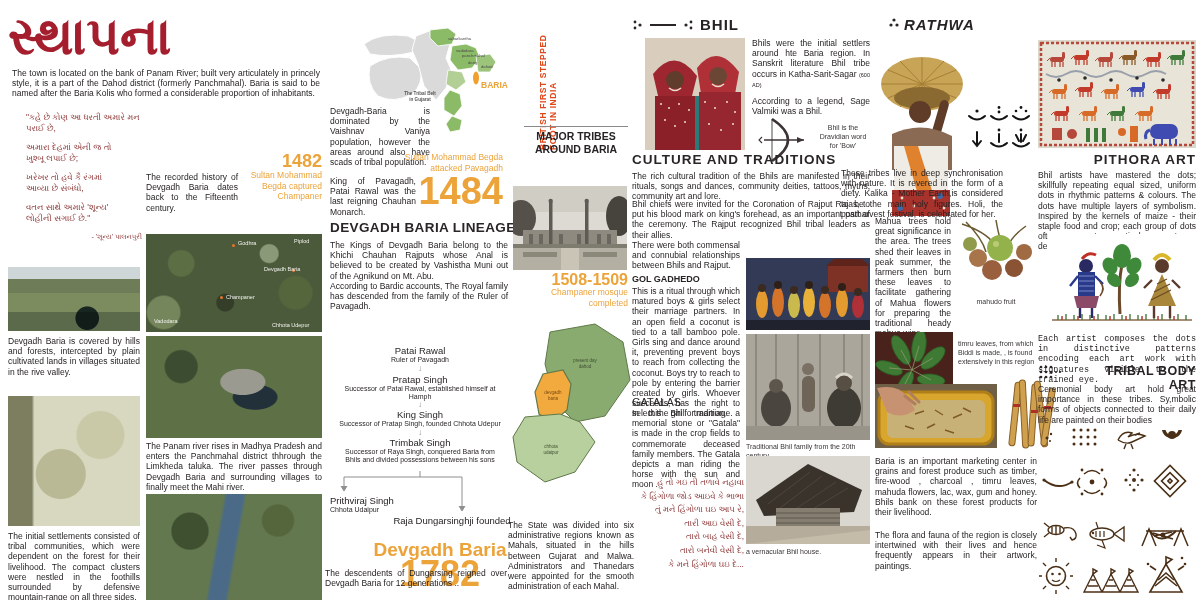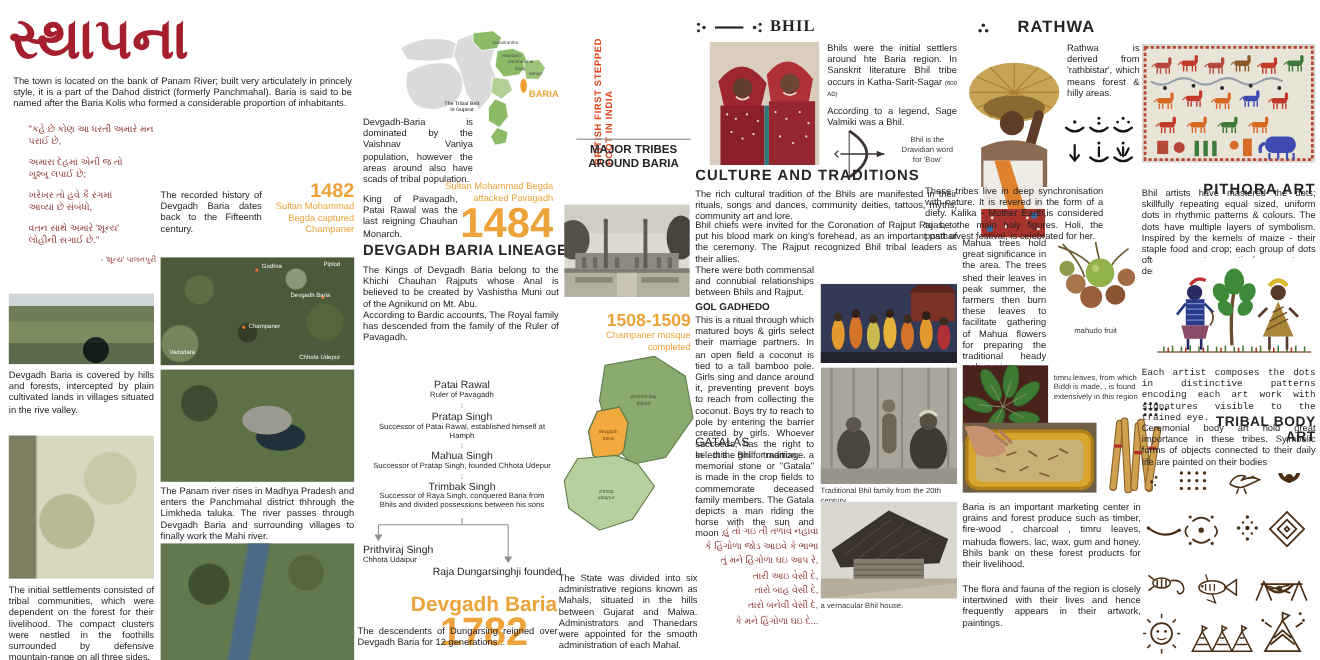--- a/index.html
+++ b/index.html
@@ -6,21 +6,21 @@
   #poster{position:relative;width:1200px;height:600px;background:#ffffff;overflow:hidden;
     font-family:"Liberation Sans","DejaVu Sans",sans-serif;color:#272324;}
   .abs{position:absolute;}
   .p{font-size:8.5px;line-height:1.2;text-align:justify;color:#272324;}
   .cap{font-size:8.5px;line-height:1.2;text-align:justify;color:#272324;}
   .tiny{font-size:7px;line-height:1.25;color:#3a3536;}
   .orange{color:#eca33a;}
   .maroon{color:#8c3434;}
   .h-big{font-weight:bold;font-size:13.5px;letter-spacing:.4px;color:#2a2627;}
   .year-lg{font-weight:bold;line-height:.95;}
-  .right{text-align:right;margin-top:12px;}
+  .right{text-align:right;}
   .center{text-align:center;}
   .title-guj{font-size:52px;font-weight:bold;color:#a41e2d;line-height:1;}
   .poem div{font-size:8.5px;line-height:1.35;color:#8c3434;}
   .poem .gap{margin-top:7px;}
   .vertical{writing-mode:vertical-rl;transform:rotate(180deg);font-weight:bold;font-size:8.5px;
     letter-spacing:.6px;color:#e0471a;}
   .tribes-head{border-top:1px solid #8a8a8a;padding-top:3px;font-weight:bold;font-size:10.5px;
     text-align:center;line-height:1.25;}
   .node-name{font-size:9.5px;text-align:center;color:#2a2627;}
   .node-note{font-size:7px;text-align:center;color:#2a2627;line-height:1.2;}
@@ -93,21 +93,21 @@
     <span class="satlabel" style="left:126px;top:88px;">Chhota Udepur</span>
   </div>
 
   <div class="abs img aerial1" style="left:8px;top:267px;width:132px;height:64px;"></div>
   <div class="abs cap" style="left:8px;top:336px;width:132px;">Devgadh Baria is covered by hills and forests, intercepted by plain cultivated lands in villages situated in the rive valley.</div>
 
   <div class="abs img terrain" style="left:8px;top:396px;width:132px;height:130px;"></div>
   <div class="abs cap" style="left:8px;top:531px;width:132px;">The initial settlements consisted of tribal communities, which were dependent on the forest for their livelihood. The compact clusters were nestled in the foothills surrounded by defensive mountain-range on all three sides.</div>
 
   <div class="abs img aerial2" style="left:146px;top:336px;width:176px;height:102px;"></div>
-  <div class="abs cap" style="left:146px;top:441px;width:176px;">The Panam river rises in  Madhya Pradesh and enters the Panchmahal district thhrough the Limkheda taluka. The river passes through Devgadh Baria and surrounding villages to finally work the Mahi river.</div>
+  <div class="abs cap" style="left:146px;top:441px;width:176px;">The Panam river rises in  Madhya Pradesh and enters the Panchmahal district thhrough the Limkheda taluka. The river passes through Devgadh Baria and surrounding villages to finally meet the Mahi river.</div>
   <div class="abs img aerial3" style="left:146px;top:494px;width:176px;height:106px;"></div>
 
   <svg class="abs" style="left:360px;top:28px;" width="148" height="106" viewBox="0 0 148 106">
     <path d="M4 16 Q20 4 48 8 L60 14 L54 24 Q30 30 10 26 Z" fill="#dadada" stroke="#fff" stroke-width="1"></path>
     <path d="M10 38 Q28 26 50 30 L60 40 Q64 56 52 66 Q34 76 18 68 Q6 56 10 38 Z" fill="#dadada" stroke="#fff" stroke-width="1"></path>
     <path d="M56 8 L72 2 L84 6 L90 16 L86 30 L92 44 L86 60 L76 72 L64 58 L58 36 L52 22 Z" fill="#dadada" stroke="#fff" stroke-width="1"></path>
     <path d="M70 2 L88 0 L96 6 L92 16 L78 18 L70 10 Z" fill="#8cbb68" stroke="#fff" stroke-width="0.8"></path>
     <path d="M92 18 L106 16 L116 20 L120 30 L112 40 L98 42 L90 32 Z" fill="#8cbb68" stroke="#fff" stroke-width="0.8"></path>
     <path d="M116 28 L130 26 L136 34 L130 44 L118 44 Z" fill="#9cc47a" stroke="#fff" stroke-width="0.8"></path>
     <path d="M88 42 L102 44 L106 54 L96 62 L86 56 Z" fill="#b2cf96" stroke="#fff" stroke-width="0.8"></path>
@@ -135,21 +135,21 @@
   <div class="abs p" style="left:330px;top:240px;width:178px;">The Kings of Devgadh Baria belong to the Khichi Chauhan Rajputs whose Anal is believed to be created by Vashistha Muni out of the Agnikund on Mt. Abu.</div>
   <div class="abs p" style="left:330px;top:281px;width:178px;">According to Bardic accounts, The Royal family has descended from the family of the Ruler of Pavagadh.</div>
 
   <div class="abs" style="left:330px;top:343px;width:180px;height:250px;">
     <div class="abs node-name" style="left:0;top:2px;width:180px;">Patai Rawal</div>
     <div class="abs node-note" style="left:0;top:13px;width:180px;">Ruler of Pavagadh</div>
     <div class="abs node-arrow" style="left:0;top:22px;width:180px;">↓</div>
     <div class="abs node-name" style="left:0;top:31px;width:180px;">Pratap Singh</div>
     <div class="abs node-note" style="left:10px;top:42px;width:160px;">Successor of Patai Rawal, established himself at Hamph</div>
     <div class="abs node-arrow" style="left:0;top:58px;width:180px;">↓</div>
-    <div class="abs node-name" style="left:0;top:66px;width:180px;">Mahua Singh</div>
+    <div class="abs node-name" style="left:0;top:66px;width:180px;">King Singh</div>
     <div class="abs node-note" style="left:0;top:77px;width:180px;">Successor of Pratap Singh, founded Chhota Udepur</div>
     <div class="abs node-arrow" style="left:0;top:86px;width:180px;">↓</div>
     <div class="abs node-name" style="left:0;top:94px;width:180px;">Trimbak Singh</div>
     <div class="abs node-note" style="left:8px;top:105px;width:164px;">Successor of Raya Singh, conquered Baria from Bhils and divided possessions between his sons</div>
     <svg class="abs" style="left:0;top:128px;" width="180" height="46" viewBox="0 0 180 46">
       <g stroke="#8f8f8f" stroke-width="1" fill="none">
         <path d="M90 0 V6 M14 6 H132 M14 6 V18 M132 6 V38"></path>
         <path d="M11 15 L14 20 L17 15" fill="#8f8f8f"></path>
         <path d="M129 35 L132 40 L135 35" fill="#8f8f8f"></path>
       </g>
@@ -222,21 +222,21 @@
     <svg width="26" height="4" viewBox="0 0 26 4">
         <rect y="1" width="26" height="2" fill="#2a2627"></rect>
       </svg>
     <svg width="12" height="12" viewBox="0 0 12 12">
         <g fill="#2a2627">
           <circle cx="4" cy="6" r="1.6"></circle>
           <circle cx="9" cy="3" r="1.4"></circle>
           <circle cx="9" cy="9" r="1.4"></circle>
         </g>
       </svg>
-    <span style="font-size:15px;font-weight:bold;letter-spacing:1px;font-family:Liberation Serif, serif;">BHIL</span>
+    <span style="font-size:15px;font-weight:bold;letter-spacing:1px;">BHIL</span>
   </div>
 
   <svg class="abs" style="left:645px;top:38px;" width="100" height="112" viewBox="0 0 100 112">
     <rect width="100" height="112" fill="#d9cdbd"></rect>
     <path d="M8 36 Q30 8 52 38 L46 62 L14 62 Z" fill="#9e2630"></path>
     <circle cx="30" cy="42" r="9" fill="#5f3c2c"></circle>
     <rect x="10" y="58" width="40" height="54" fill="#8c2028"></rect>
     <path d="M52 30 Q72 4 94 34 L90 56 L56 56 Z" fill="#b03038"></path>
     <circle cx="73" cy="38" r="9" fill="#6b4634"></circle>
     <rect x="54" y="54" width="42" height="58" fill="#962731"></rect>
@@ -343,21 +343,21 @@
       <div>હું તો ગઇ તી તળાવે નહાવા</div>
       <div>કે હિંગોળા જોડ આઇવે કે ભાભા</div>
       <div>તું મને હિંગોળા ઘઇ આપ રે,</div>
       <div>તારી આઇ વેસી દે,</div>
       <div>તારો બાહ વેસી દે,</div>
       <div>તારો બનેવી વેસી દે,</div>
       <div>કે મને હિંગોળા ઘઇ દે...</div>
     </div>
   </div>
 
-  <div class="abs" style="left:888px;top:16px;display:flex;align-items:center;gap:24px;">
+  <div class="abs" style="left:888px;top:16px;display:flex;gap:3px;font-style:italic;">
     <svg width="13" height="12" viewBox="0 0 13 12">
         <g fill="#2a2627">
           <circle cx="3" cy="9" r="1.6"></circle>
           <circle cx="9" cy="9" r="1.6"></circle>
           <circle cx="6" cy="4" r="1.6"></circle>
         </g>
       </svg>
     <span style="font-size:15px;font-weight:bold;letter-spacing:1px;">RATHWA</span>
   </div>
 
@@ -377,21 +377,20 @@
     <g fill="#e8e2d2">
         <circle cx="24" cy="150" r="1.4"></circle>
         <circle cx="36" cy="158" r="1.4"></circle>
         <circle cx="56" cy="150" r="1.4"></circle>
         <circle cx="66" cy="160" r="1.4"></circle>
       </g>
     <circle cx="22" cy="160" r="3" fill="#3a6aa8"></circle>
       <circle cx="62" cy="148" r="3" fill="#3a6aa8"></circle>
   </svg>
 
-  <div class="abs p" style="left:970px;top:38px;width:66px;">Rathwa is derived from 'rathbistar', which means forest &amp; hilly areas.</div>
 
   <svg class="abs" style="left:966px;top:104px;" width="66" height="48" viewBox="0 0 66 48">
     <g stroke="#141414" stroke-width="2" fill="none" stroke-linecap="round">
       <path d="M3 12 Q11 19 19 12"></path>
         <path d="M25 12 Q33 19 41 12"></path>
         <path d="M47 12 Q55 19 63 12"></path>
       <path d="M11 28 v13 M7 37 l4 5 4 -5"></path>
       <path d="M25 39 Q33 46 41 39 M33 30 v8"></path>
       <path d="M47 39 Q55 46 63 39 M55 30 v8 M50 31 l3 6 M60 31 l-3 6"></path>
     </g>

